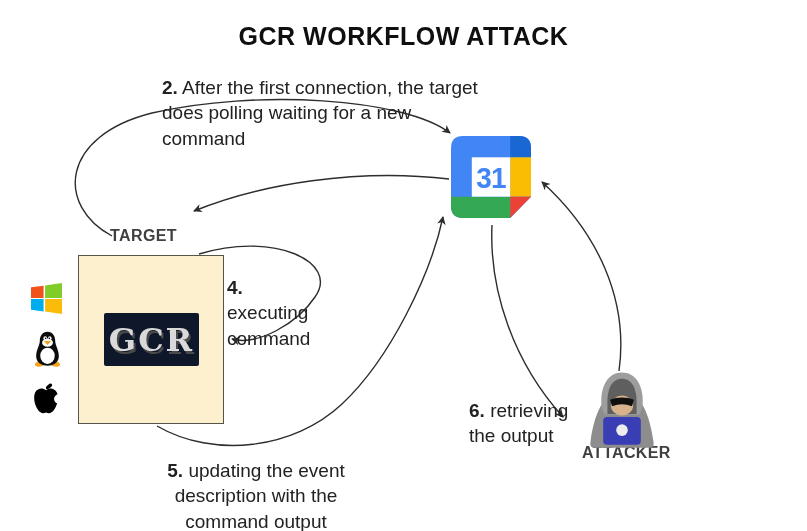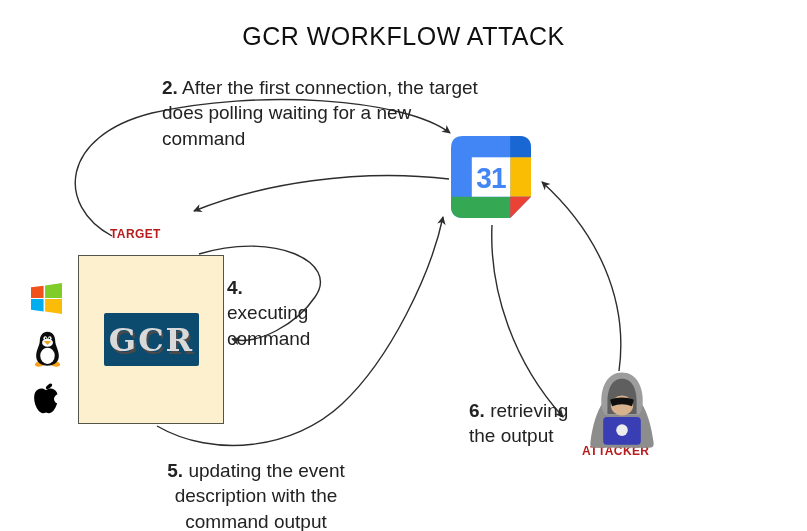--- a/index.html
+++ b/index.html
@@ -2,43 +2,43 @@
 <html><head>
 <meta charset="utf-8">
 <style>
   html,body{margin:0;padding:0;background:#ffffff;}
   #canvas{
     position:relative;width:807px;height:531px;background:#ffffff;
     font-family:"Liberation Sans",sans-serif;color:#1f1f1f;overflow:hidden;
   }
   .title{
     position:absolute;top:22px;left:0;width:807px;text-align:center;
-    font-size:25px;font-weight:normal;letter-spacing:.5px;color:#0f0f0f;
+    font-size:25px;font-weight:bold;letter-spacing:.5px;color:#0f0f0f;
   }
   .note{position:absolute;font-size:19px;line-height:1.34;color:#222222;}
   .note b{font-weight:bold;}
   .red-label{
-    position:absolute;font-weight:bold;color:#b91c1c;font-size:12px;letter-spacing:.4px;
+    position:absolute;font-weight:bold;color:#404040;font-size:16px;letter-spacing:.4px;
   }
   #target-label{left:110px;top:227px;}
   #attacker-label{left:582px;top:444px;}
   #note-s1{left:632px;top:272px;width:148px;}
   #note-s2{left:162px;top:75px;width:322px;}
   #note-s3{left:209px;top:152px;width:232px;}
   #note-s4{left:227px;top:275px;width:84px;}
   #note-s5{left:147px;top:458px;width:218px;text-align:center;}
   #note-s6{left:429px;top:398px;width:112px;margin-left:40px;}
   #arrow-layer{position:absolute;left:0;top:0;width:807px;height:531px;}
   .target-box{
     position:absolute;left:78px;top:255px;width:146px;height:169px;
     background:#fcf0cf;border:1.6px solid #55544a;box-sizing:border-box;
   }
   .gcr-logo{
     position:absolute;left:25px;top:57px;width:95px;height:53px;
-    background:#0c4a6e;border-radius:2px;
+    background:#0f172a;border-radius:2px;
     display:flex;align-items:center;justify-content:center;
     font-family:"DejaVu Serif",serif;font-weight:bold;font-size:32px;
     color:#d9d9d9;text-shadow:2px 3px 0 #4a4a4a;letter-spacing:2px;
   }
   .abs{position:absolute;}
   #calendar-icon{left:451px;top:136px;}
   #windows-icon{left:31px;top:283px;}
   #linux-icon{left:33px;top:330px;}
   #apple-icon{left:33px;top:383px;}
   #attacker-icon{left:583px;top:371px;}

